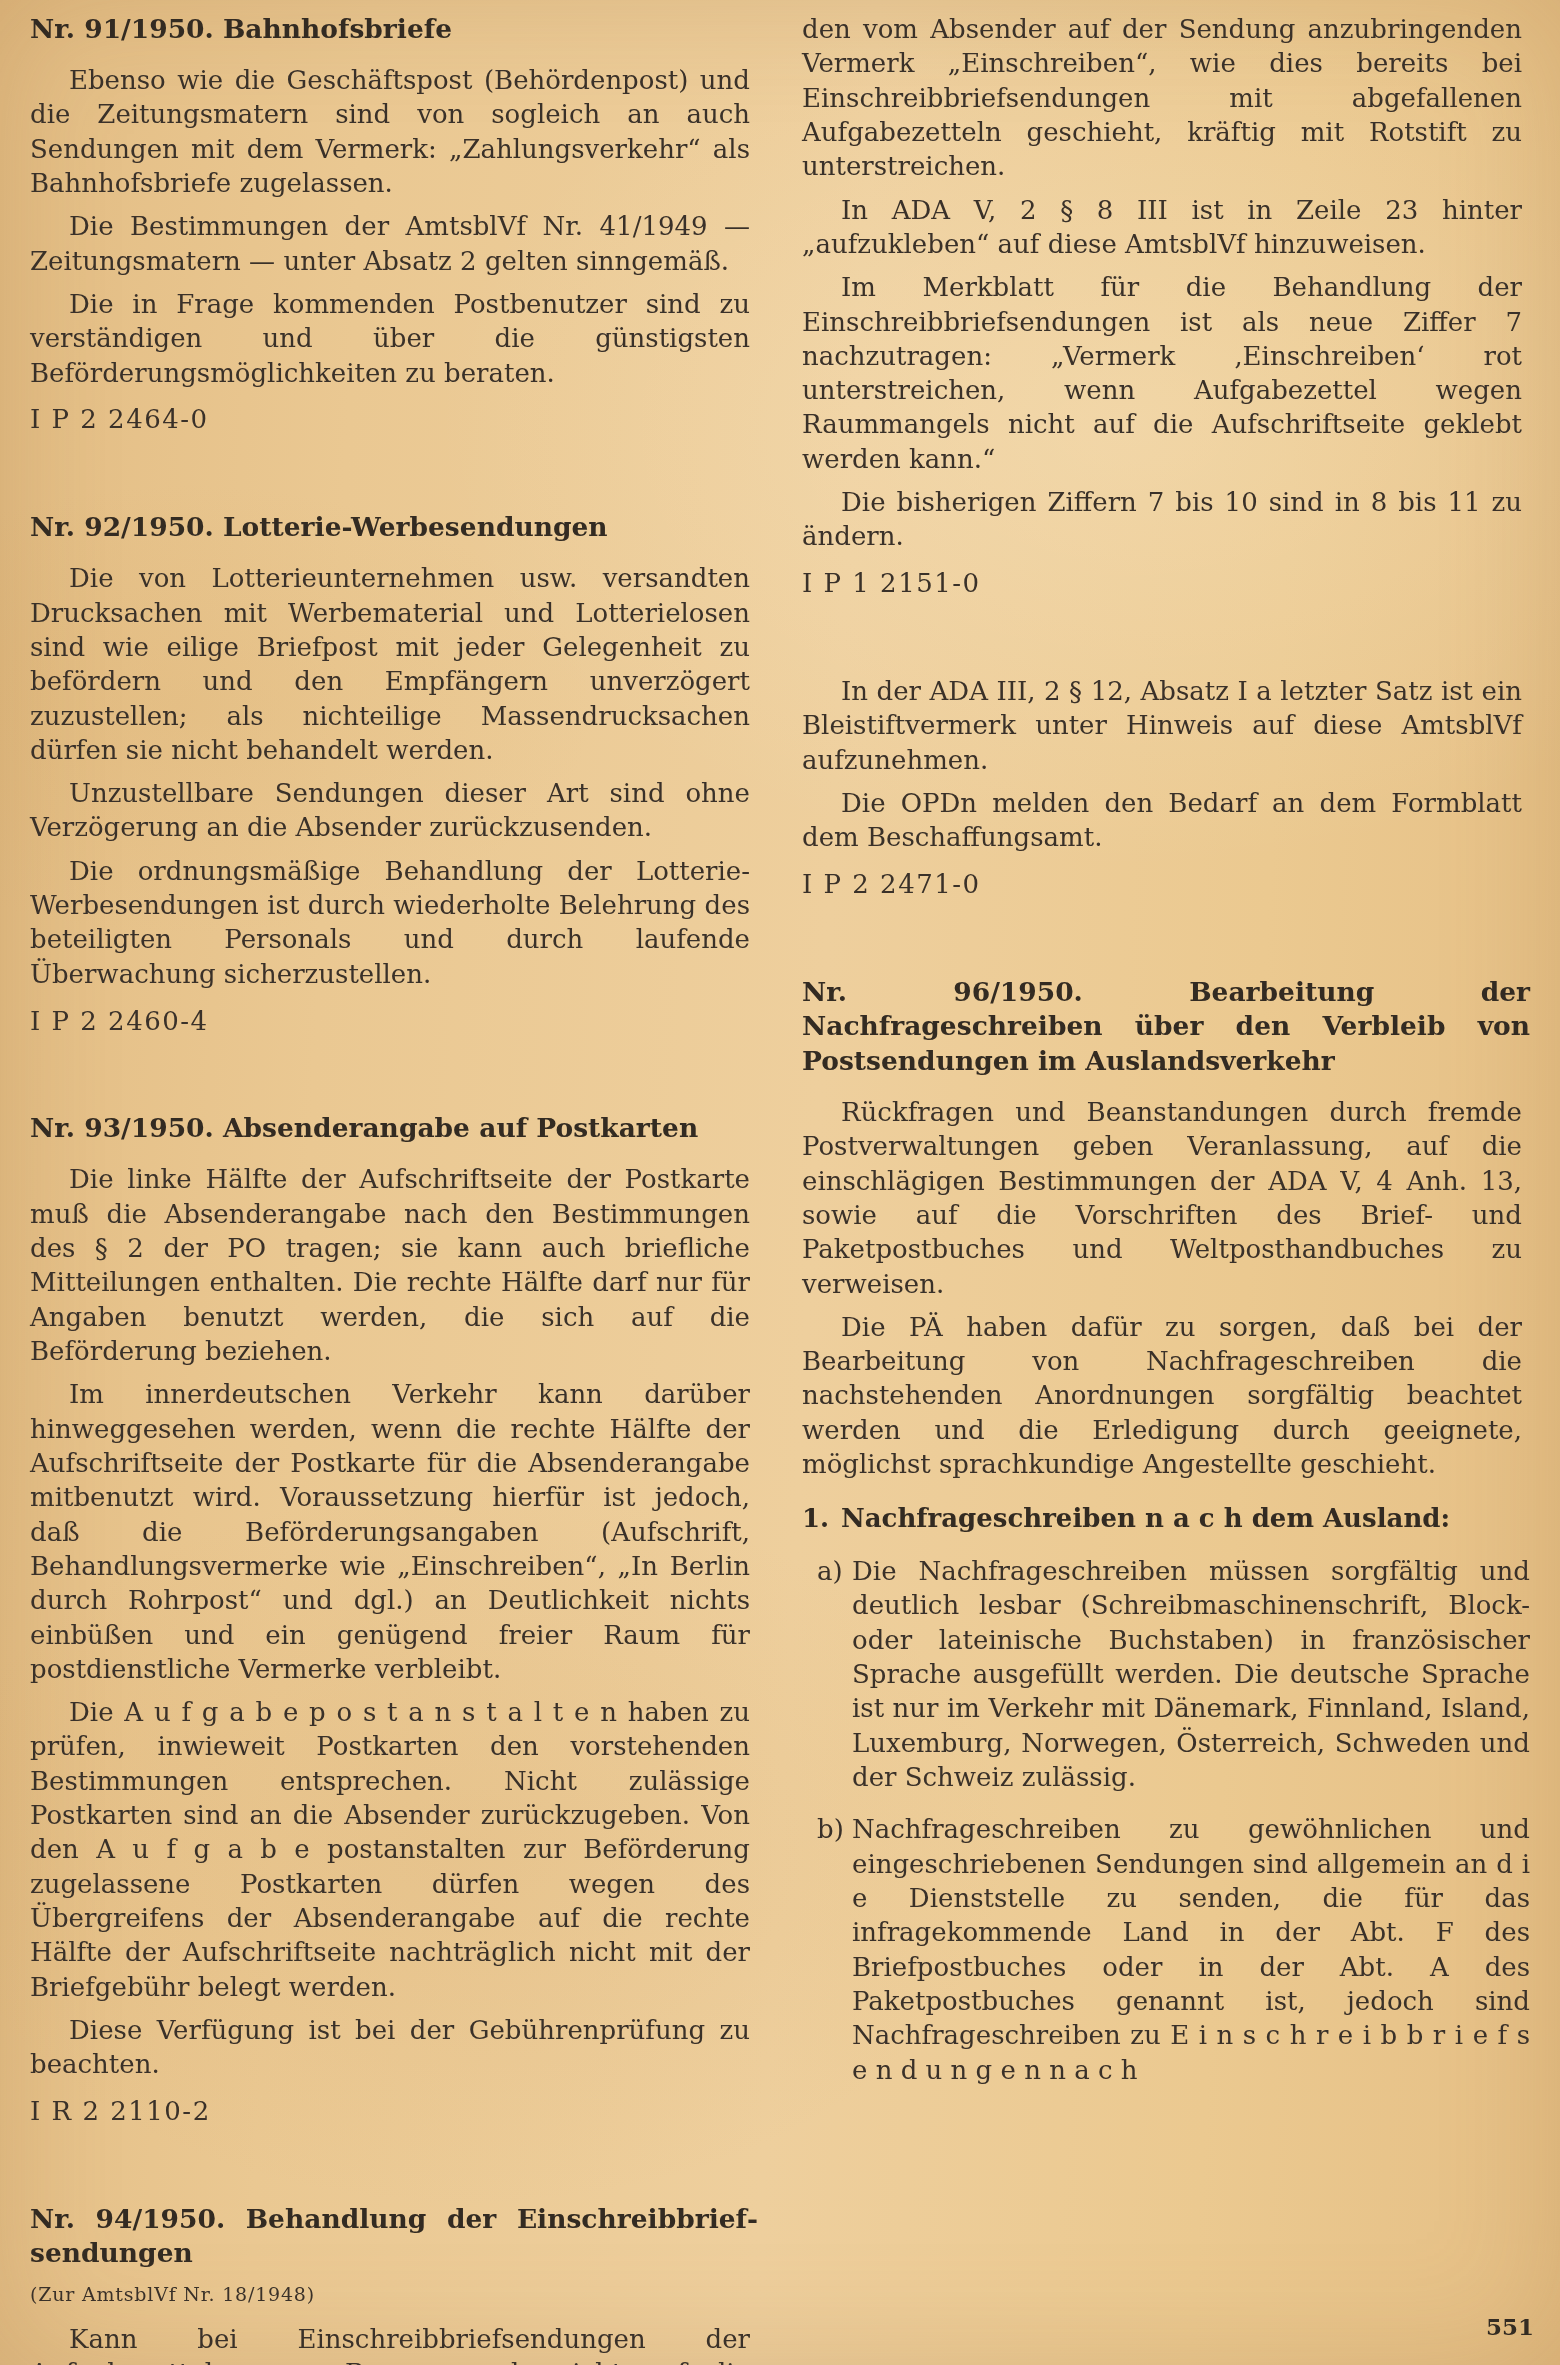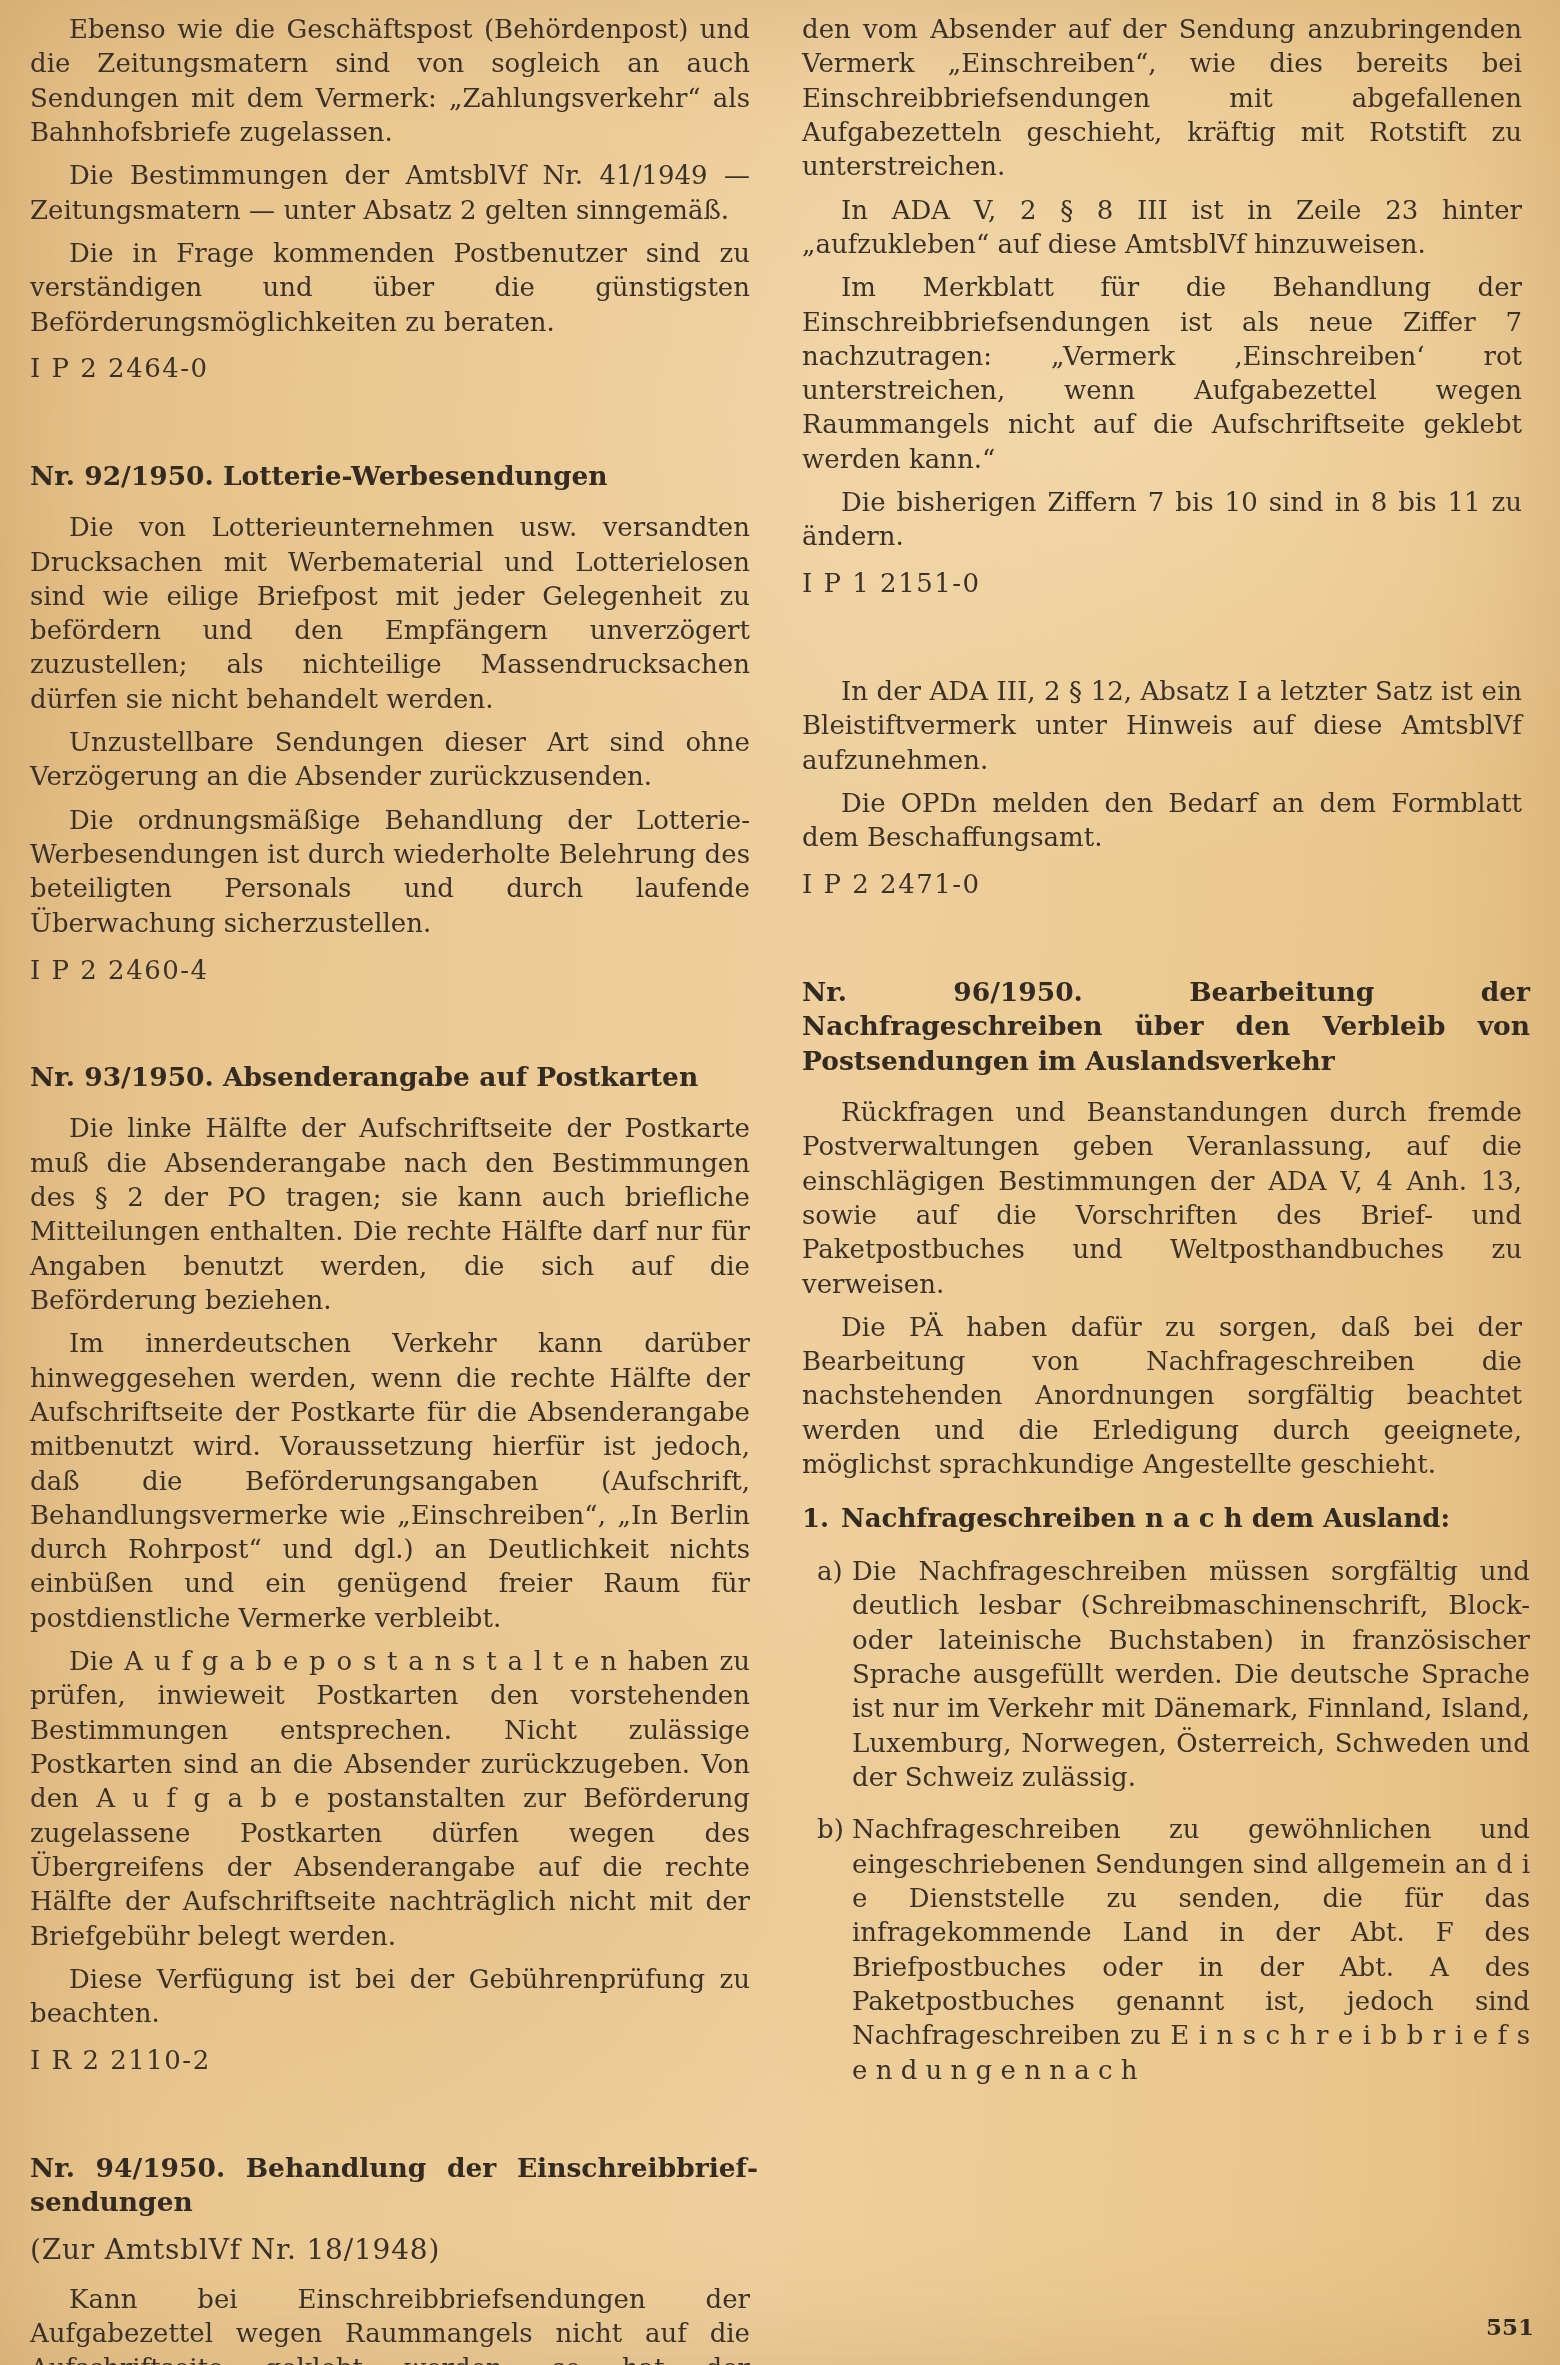--- a/index.html
+++ b/index.html
@@ -29,21 +29,21 @@
   .section + .section { margin-top: 73px; }
   .heading {
     font-size: 26.5px;
     line-height: 1.3;
     font-weight: bold;
     color: #332b22;
     text-align: justify;
     margin: 0 0 16.6px 0;
   }
   .note {
-    font-size: 28px;
+    font-size: 19px;
     line-height: 1.25;
     margin: -4.5px 0 15px 0;
     letter-spacing: 0.8px;
   }
   .para {
     font-size: 26px;
     line-height: 1.32;
     text-align: justify;
     text-indent: 39px;
     margin: 0 8px 9px 0;
@@ -88,20 +88,21 @@
 </style>
 </head>
 <body>
 
 <div class="page">
   <div class="columns">
 
     <div class="col">
 
       <div class="section">
+        <div class="heading">Nr. 91/1950. Bahnhofsbriefe</div>
         <p class="para">Ebenso wie die Geschäftspost (Behördenpost) und die Zeitungsmatern sind von sogleich an auch Sendungen mit dem Vermerk: „Zahlungsverkehr“ als Bahnhofsbriefe zugelassen.</p>
         <p class="para">Die Bestimmungen der AmtsblVf Nr. 41/1949 — Zeitungsmatern — unter Absatz 2 gelten sinngemäß.</p>
         <p class="para">Die in Frage kommenden Postbenutzer sind zu verständigen und über die günstigsten Beförderungsmöglichkeiten zu beraten.</p>
         <div class="ref">I P 2 2464-0</div>
       </div>
 
       <div class="section">
         <div class="heading">Nr. 92/1950. Lotterie-Werbesendungen</div>
         <p class="para">Die von Lotterieunternehmen usw. versandten Drucksachen mit Werbematerial und Lotterielosen sind wie eilige Briefpost mit jeder Gelegenheit zu befördern und den Empfängern unverzögert zuzustellen; als nichteilige Massendrucksachen dürfen sie nicht behandelt werden.</p>
         <p class="para">Unzustellbare Sendungen dieser Art sind ohne Verzögerung an die Absender zurückzusenden.</p>

